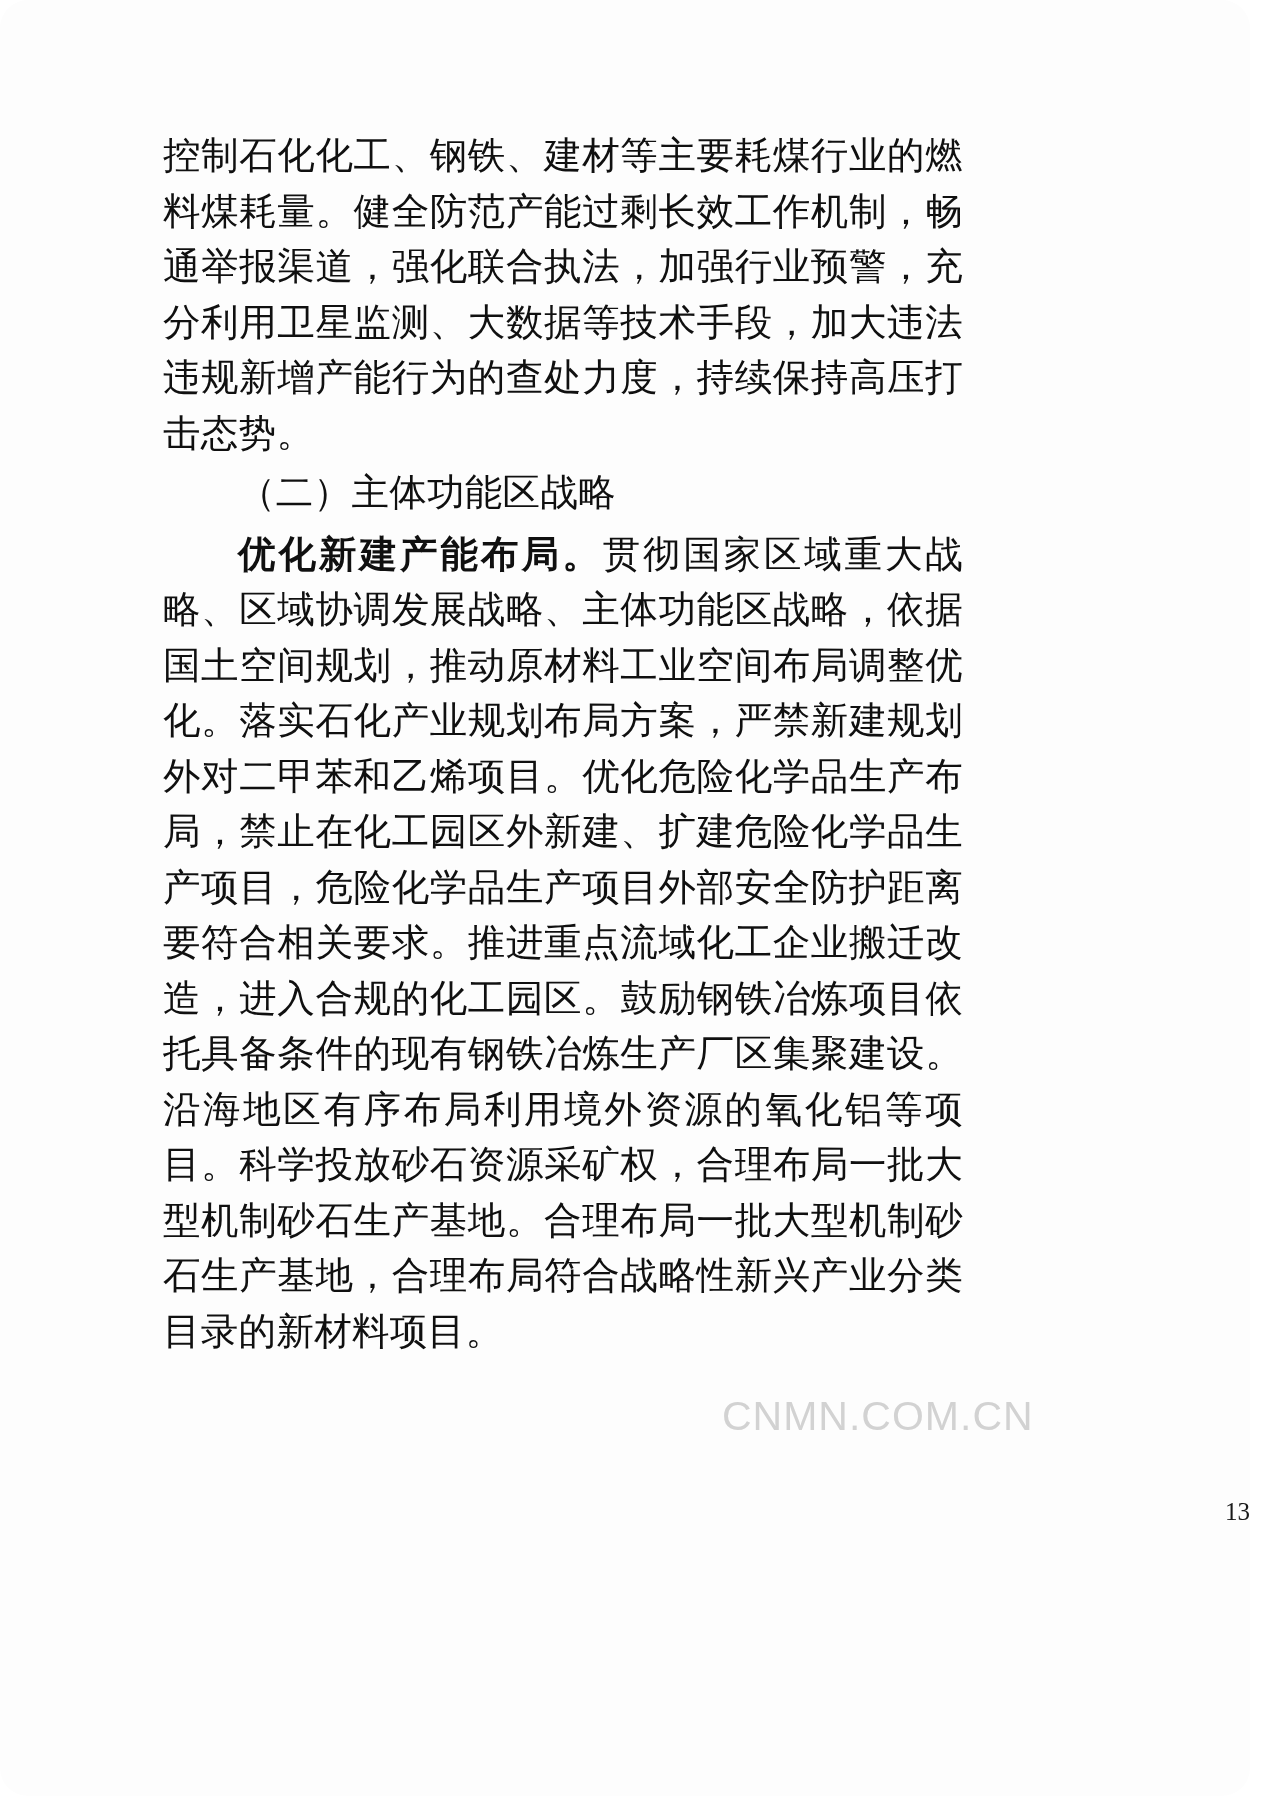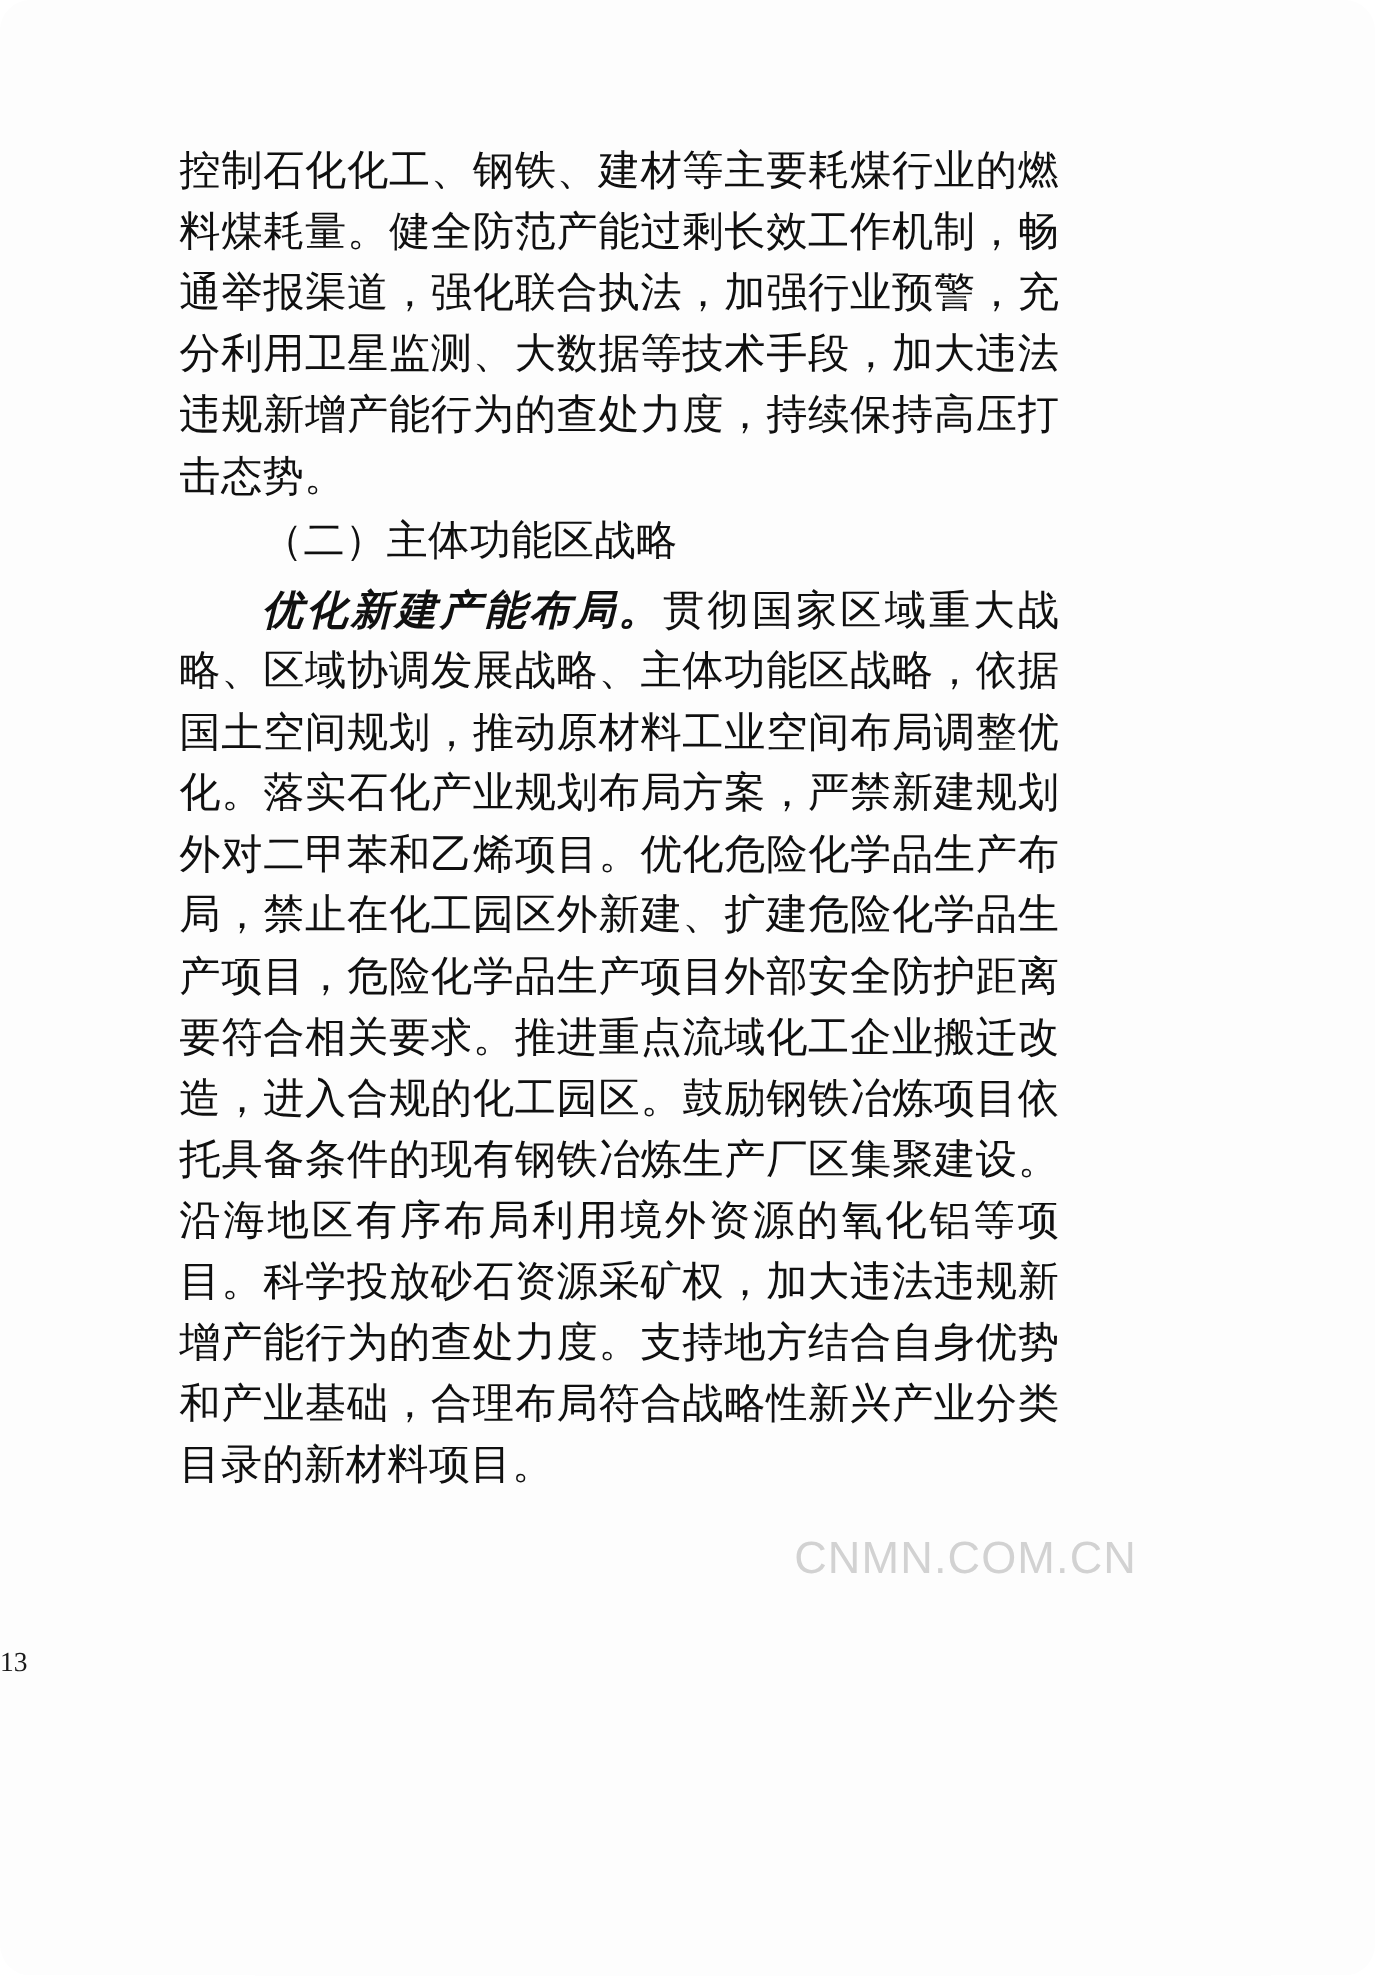--- a/index.html
+++ b/index.html
@@ -43,21 +43,20 @@
     line-height: 55.5px;
     color: #101010;
     text-indent: 75px;
     margin: 0;
     letter-spacing: 0.3px;
   }
   .lead {
     font-weight: 700;
     font-family: "DejaVu Sans", "Liberation Sans", sans-serif;
     letter-spacing: 0.5px;
-    font-style: italic;
   }
   .spacer-sm { height: 4px; }
   .spacer-md { height: 6px; }
 
   .watermark {
     position: absolute;
     left: 722px;
     top: 1393px;
     font-family: "Liberation Sans", "DejaVu Sans", sans-serif;
     font-size: 41px;
@@ -65,42 +64,42 @@
     letter-spacing: 1px;
     color: #d2d2d2;
     white-space: nowrap;
     user-select: none;
   }
   .page-number {
     position: absolute;
     left: 0;
     right: 0;
     top: 1498px;
-    text-align: left;
+    text-align: right;
     font-family: "Liberation Serif", "DejaVu Serif", serif;
     font-size: 25px;
     color: #1a1a1a;
   }
 </style>
 </head>
 <body>
 
 <div class="page">
 
   <div class="content">
 
     <p class="para">控制石化化工、钢铁、建材等主要耗煤行业的燃料煤耗量。健全防范产能过剩长效工作机制，畅通举报渠道，强化联合执法，加强行业预警，充分利用卫星监测、大数据等技术手段，加大违法违规新增产能行为的查处力度，持续保持高压打击态势。</p>
 
     <div class="spacer-sm"></div>
 
     <p class="heading">（二）主体功能区战略</p>
 
     <div class="spacer-md"></div>
 
-    <p class="para indent"><span class="lead">优化新建产能布局。</span><span>贯彻国家区域重大战略、区域协调发展战略、主体功能区战略，依据国土空间规划，推动原材料工业空间布局调整优化。落实石化产业规划布局方案，严禁新建规划外对二甲苯和乙烯项目。优化危险化学品生产布局，禁止在化工园区外新建、扩建危险化学品生产项目，危险化学品生产项目外部安全防护距离要符合相关要求。推进重点流域化工企业搬迁改造，进入合规的化工园区。鼓励钢铁冶炼项目依托具备条件的现有钢铁冶炼生产厂区集聚建设。沿海地区有序布局利用境外资源的氧化铝等项目。科学投放砂石资源采矿权，加大违法违规新增产能行为的查处力度。支持地方结合自身优势和产业基础，合理布局符合战略性新兴产业分类目录的新材料项目。</span></p>
+    <p class="para indent"><span class="lead">优化新建产能布局。</span><span>贯彻国家区域重大战略、区域协调发展战略、主体功能区战略，依据国土空间规划，推动原材料工业空间布局调整优化。落实石化产业规划布局方案，严禁新建规划外对二甲苯和乙烯项目。优化危险化学品生产布局，禁止在化工园区外新建、扩建危险化学品生产项目，危险化学品生产项目外部安全防护距离要符合相关要求。推进重点流域化工企业搬迁改造，进入合规的化工园区。鼓励钢铁冶炼项目依托具备条件的现有钢铁冶炼生产厂区集聚建设。沿海地区有序布局利用境外资源的氧化铝等项目。科学投放砂石资源采矿权，合理布局一批大型机制砂石生产基地。合理布局一批大型机制砂石生产基地，合理布局符合战略性新兴产业分类目录的新材料项目。</span></p>
 
     <div class="spacer-md"></div>
 
 
   </div>
 
   <div class="watermark">CNMN.COM.CN</div>
 
   <div class="page-number">13</div>
 

